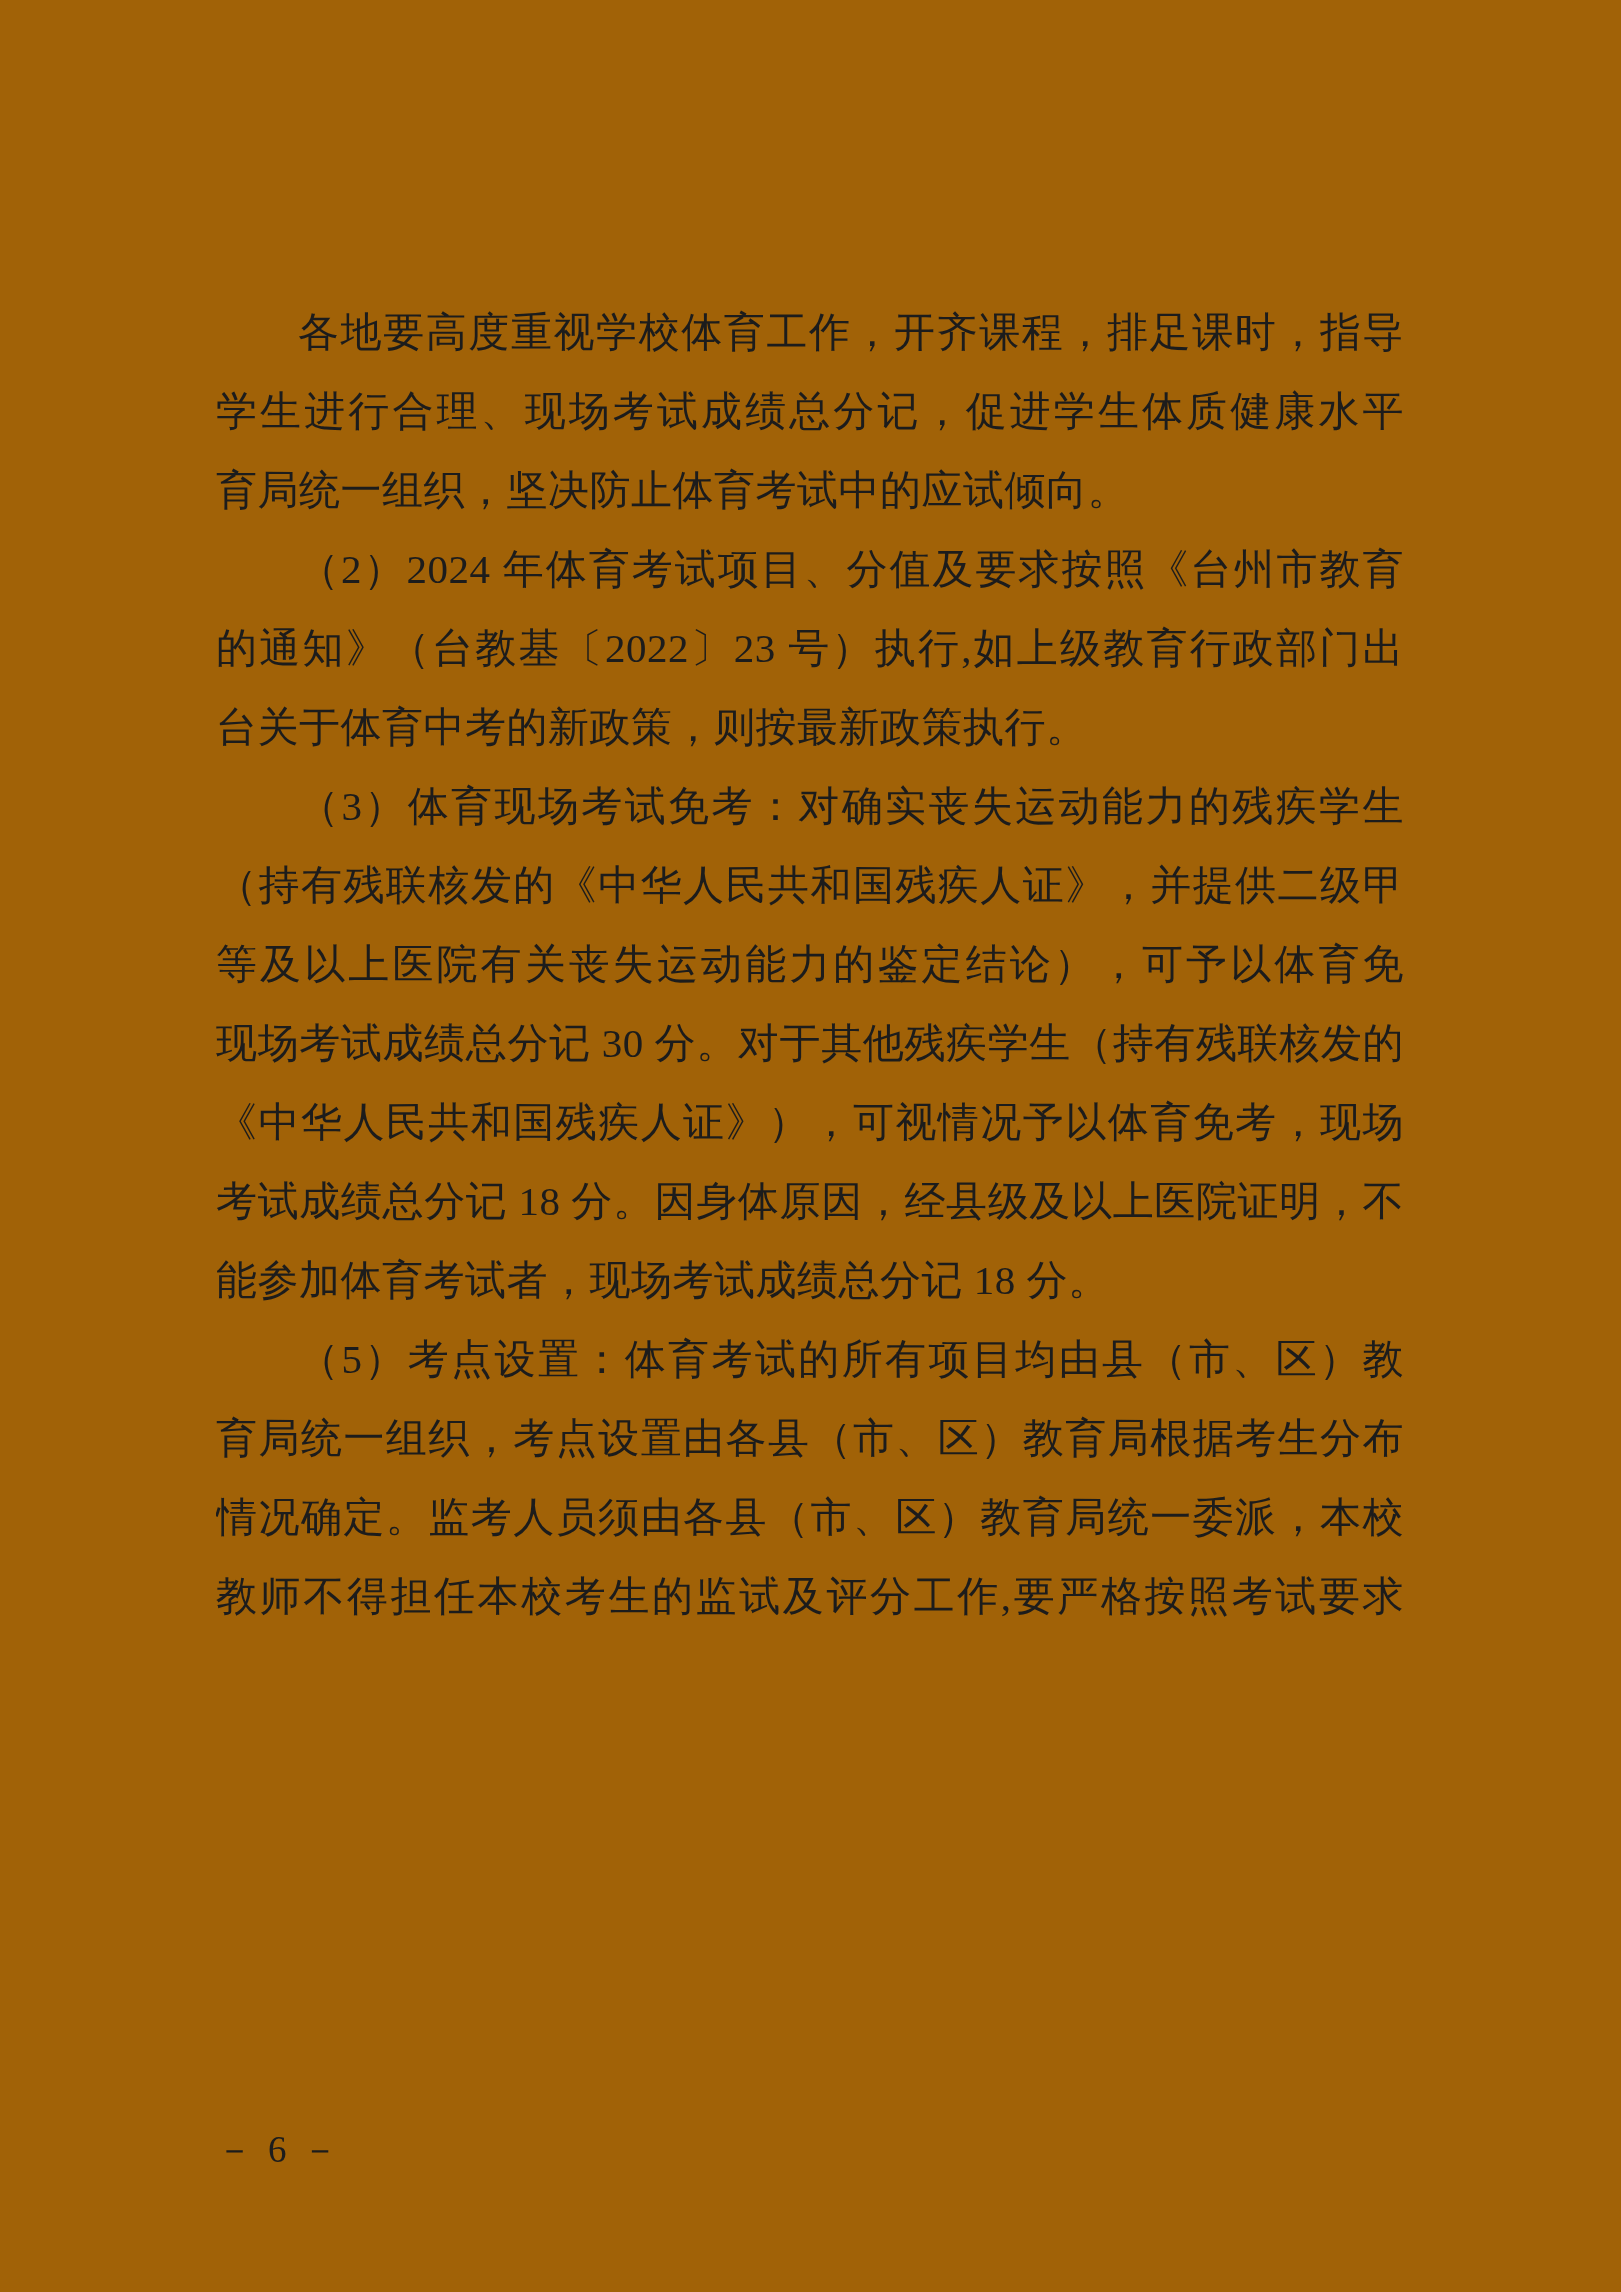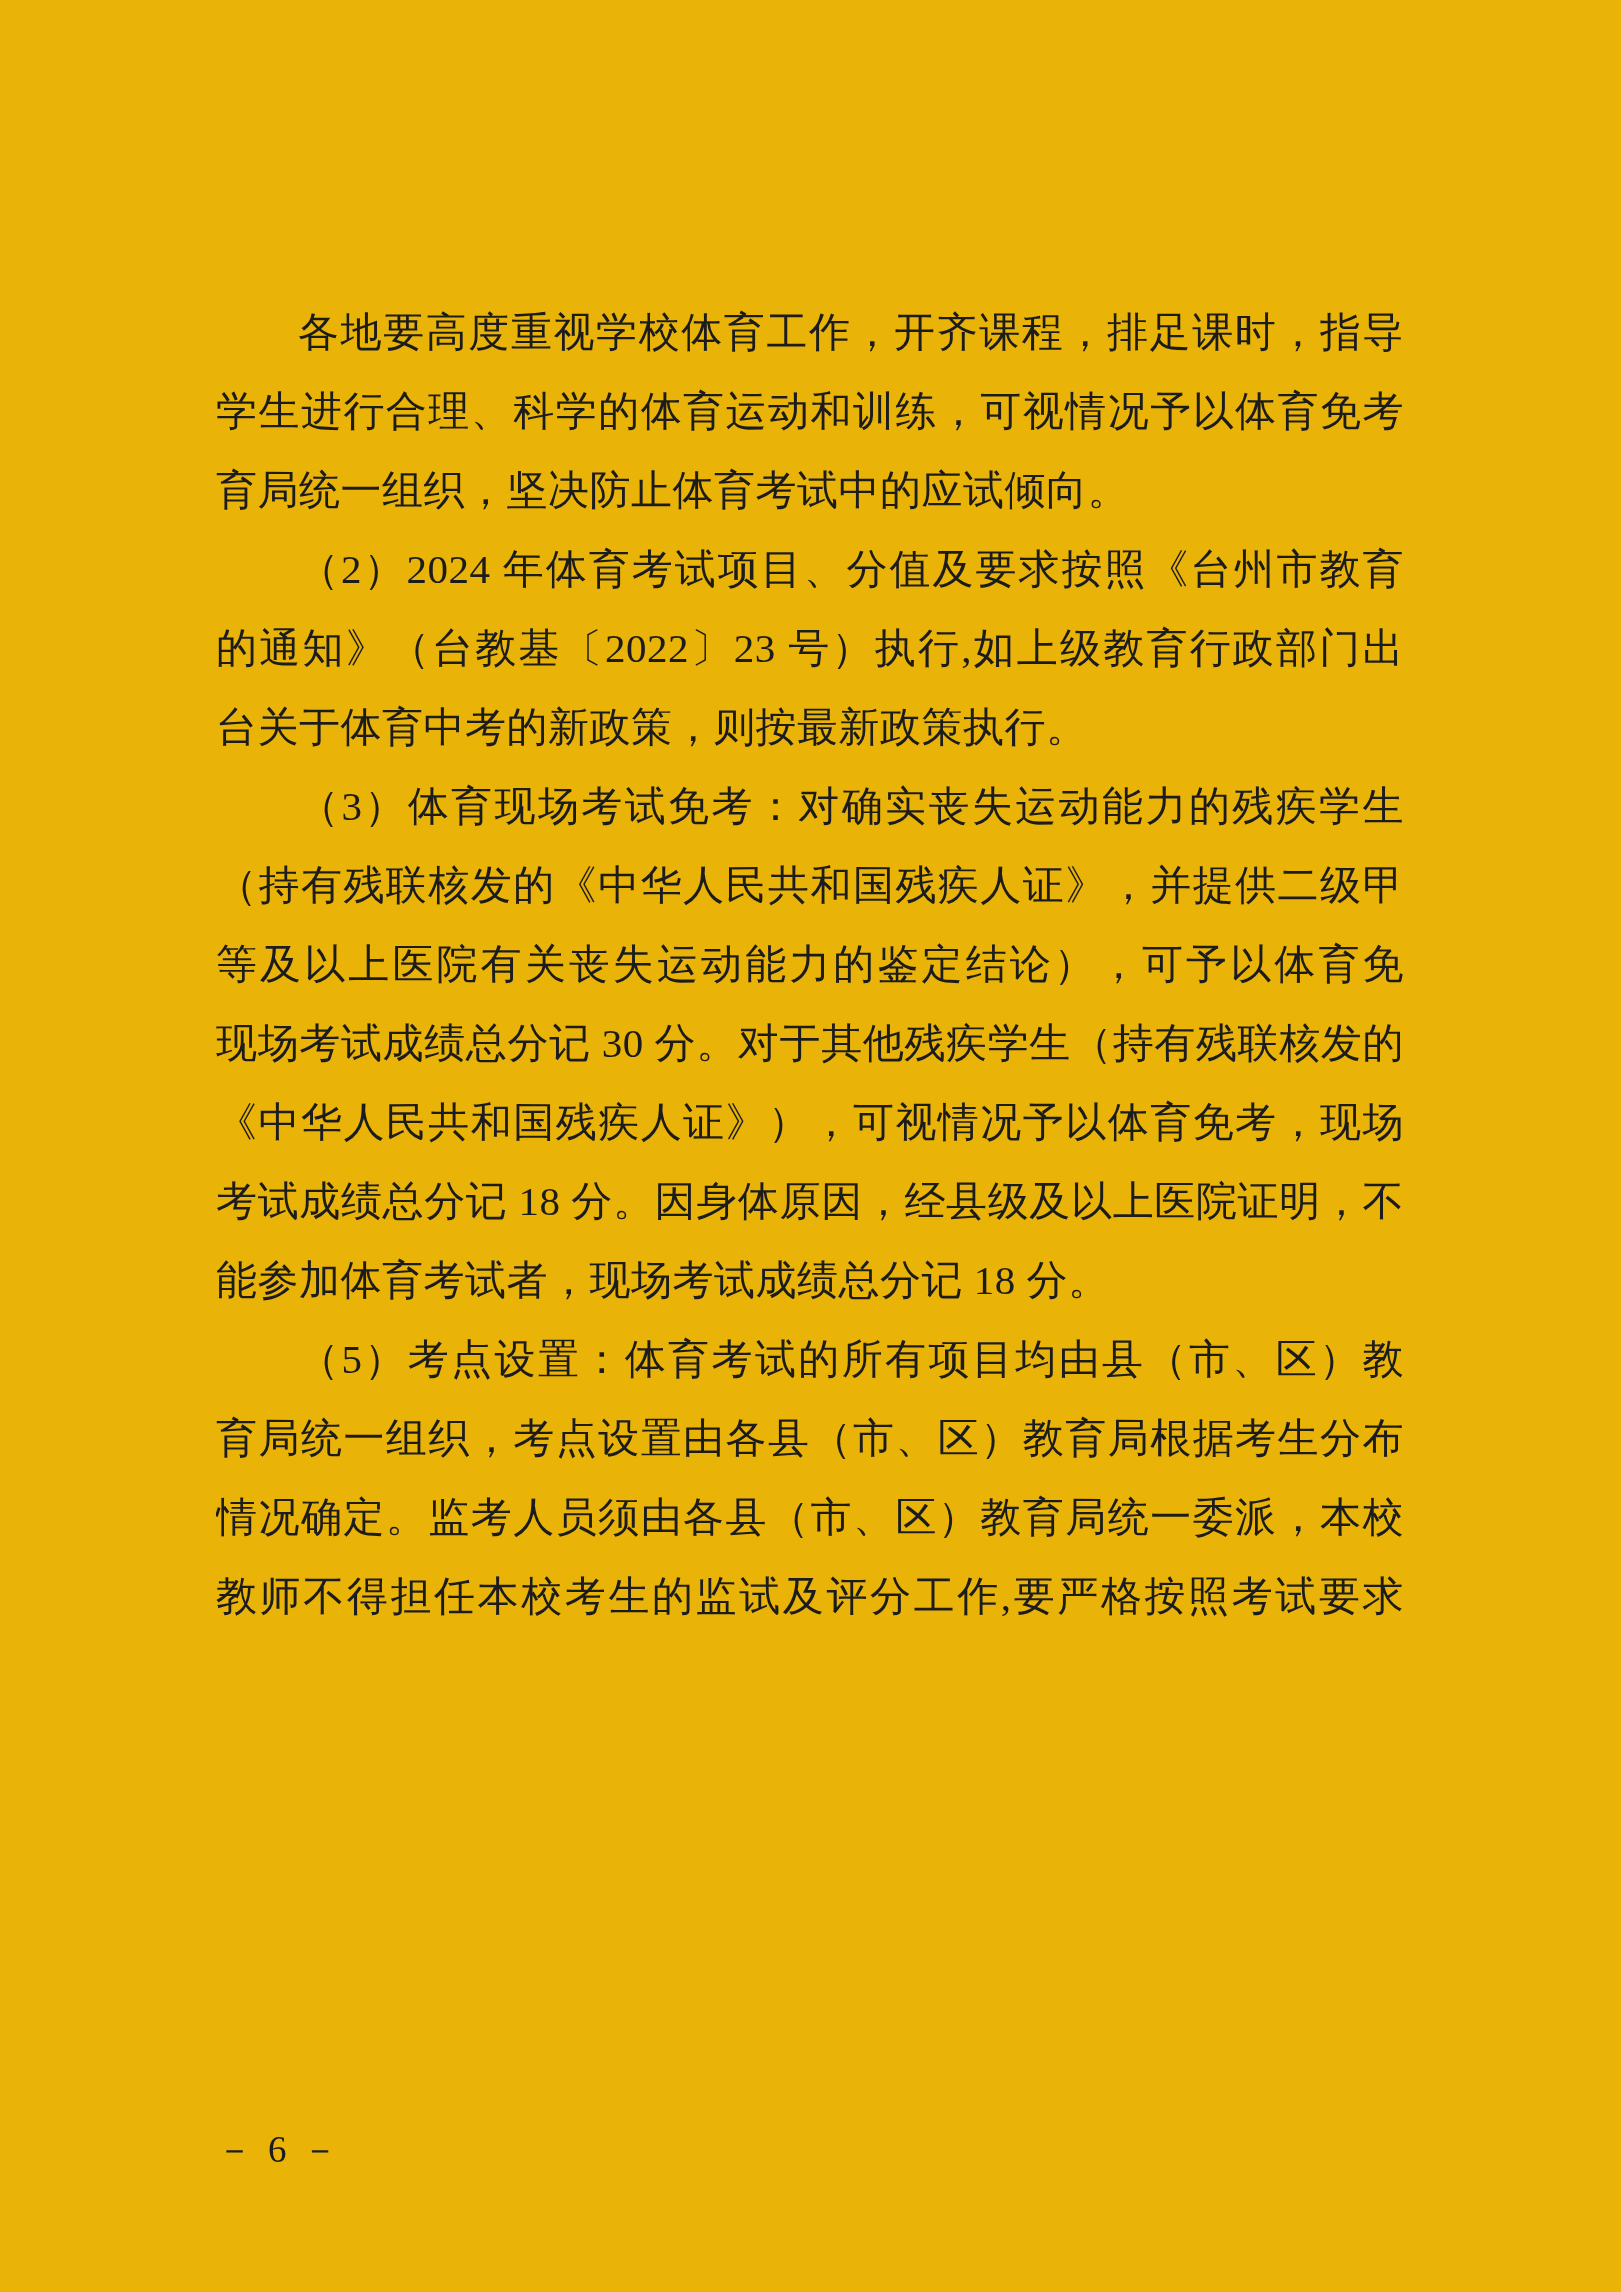--- a/index.html
+++ b/index.html
@@ -7,21 +7,21 @@
   body {
     width: 1621px;
     height: 2293px;
     background: #ffffff;
     position: relative;
     font-family: "Liberation Serif", "DejaVu Serif", serif;
   }
   .doc-page {
     position: absolute;
     inset: 0;
-    background: #eab308;
+    background: #a16207;
   }
   .text-block {
     position: absolute;
     left: 216px;
     top: 293px;
     width: 1188px;
     color: #1c1c1c;
   }
   .paragraph { margin: 0; padding: 0; }
   .line {
@@ -46,21 +46,21 @@
 </style>
 </head>
 <body>
 
 <div class="doc-page">
 
   <div class="text-block">
 
     <div class="paragraph">
       <div class="line indent">各地要高度重视学校体育工作，开齐课程，排足课时，指导</div>
-      <div class="line">学生进行合理、科学的体育运动和训练，可视情况予以体育免考</div>
+      <div class="line">学生进行合理、现场考试成绩总分记，促进学生体质健康水平</div>
       <div class="line end">育局统一组织，坚决防止体育考试中的应试倾向。</div>
     </div>
 
     <div class="paragraph">
       <div class="line indent">（2）2024 年体育考试项目、分值及要求按照《台州市教育</div>
       <div class="line">的通知》（台教基〔2022〕23 号）执行,如上级教育行政部门出</div>
       <div class="line end">台关于体育中考的新政策，则按最新政策执行。</div>
     </div>
 
     <div class="paragraph">

